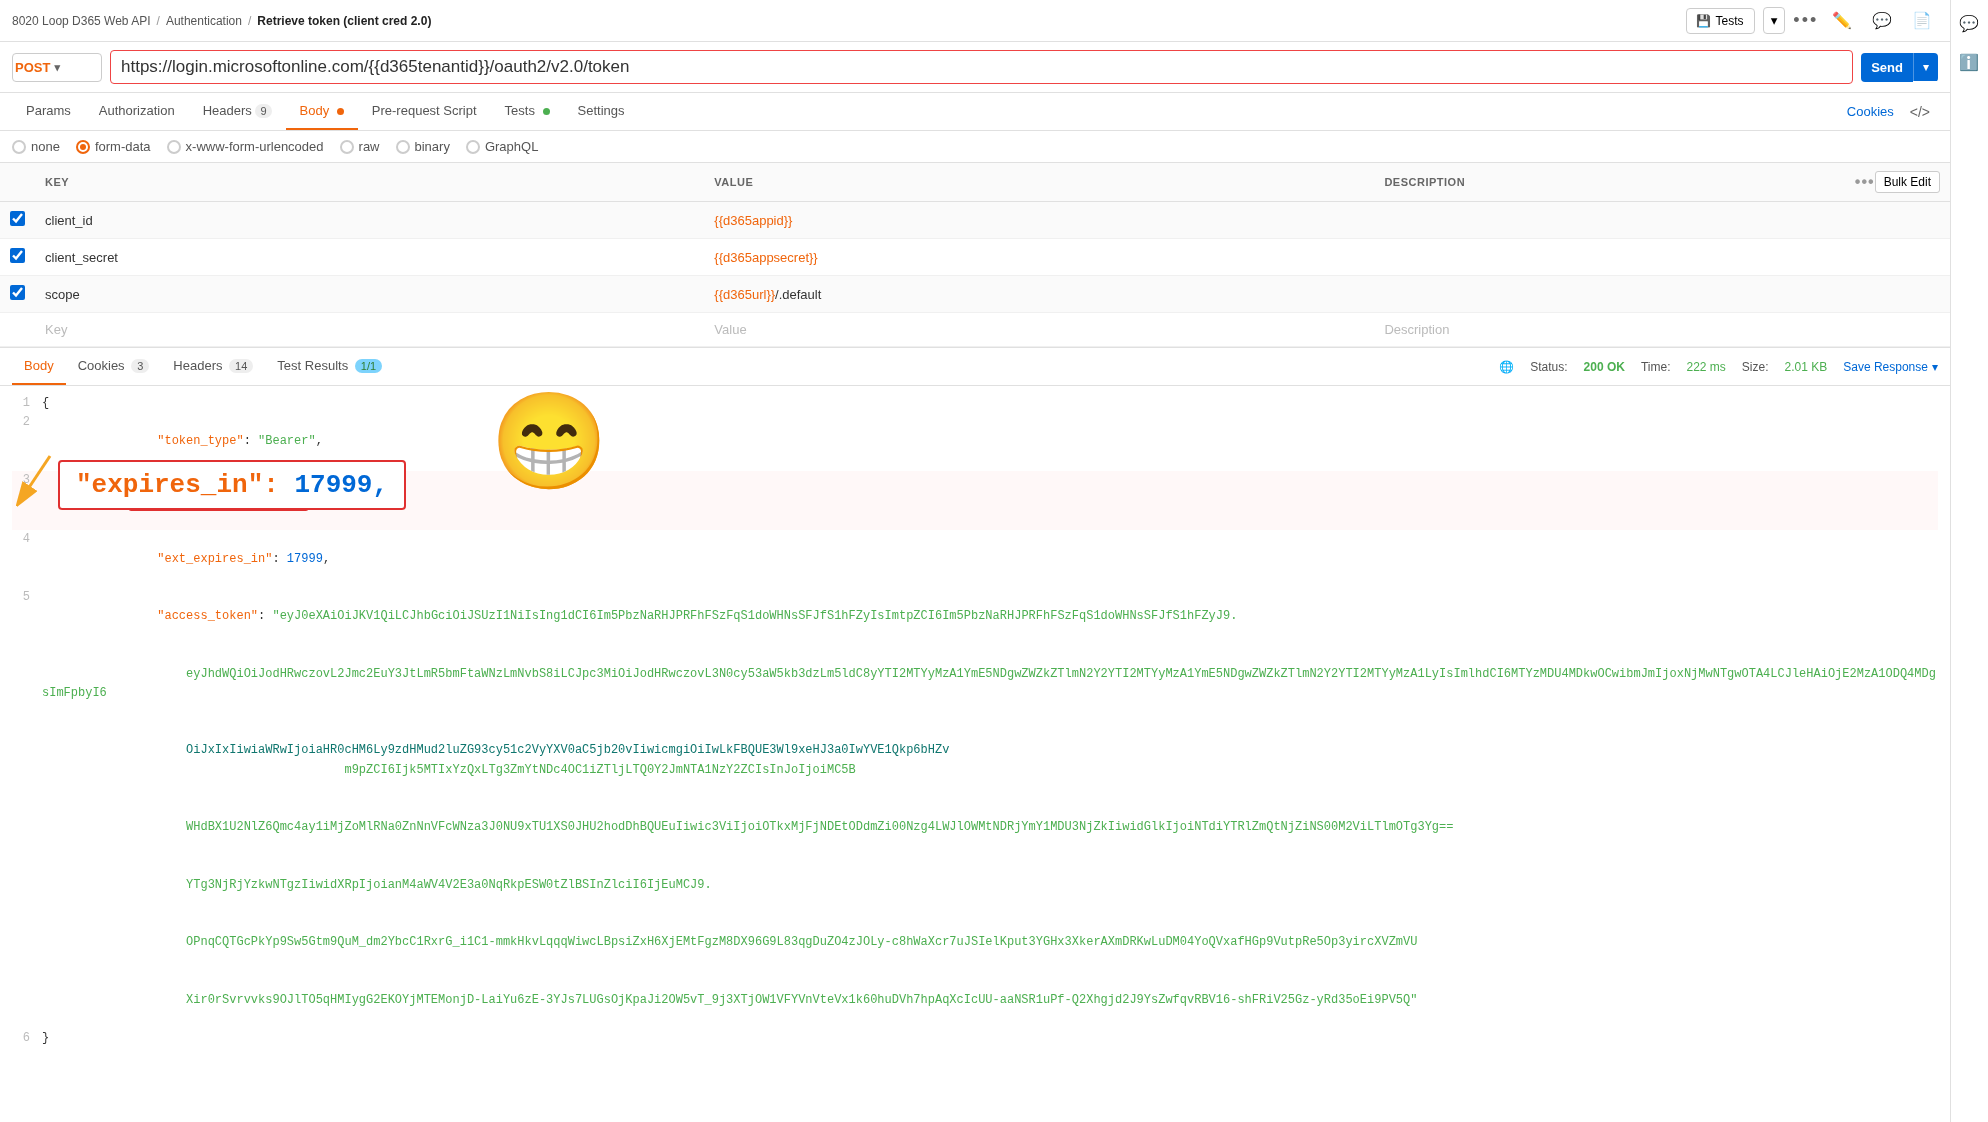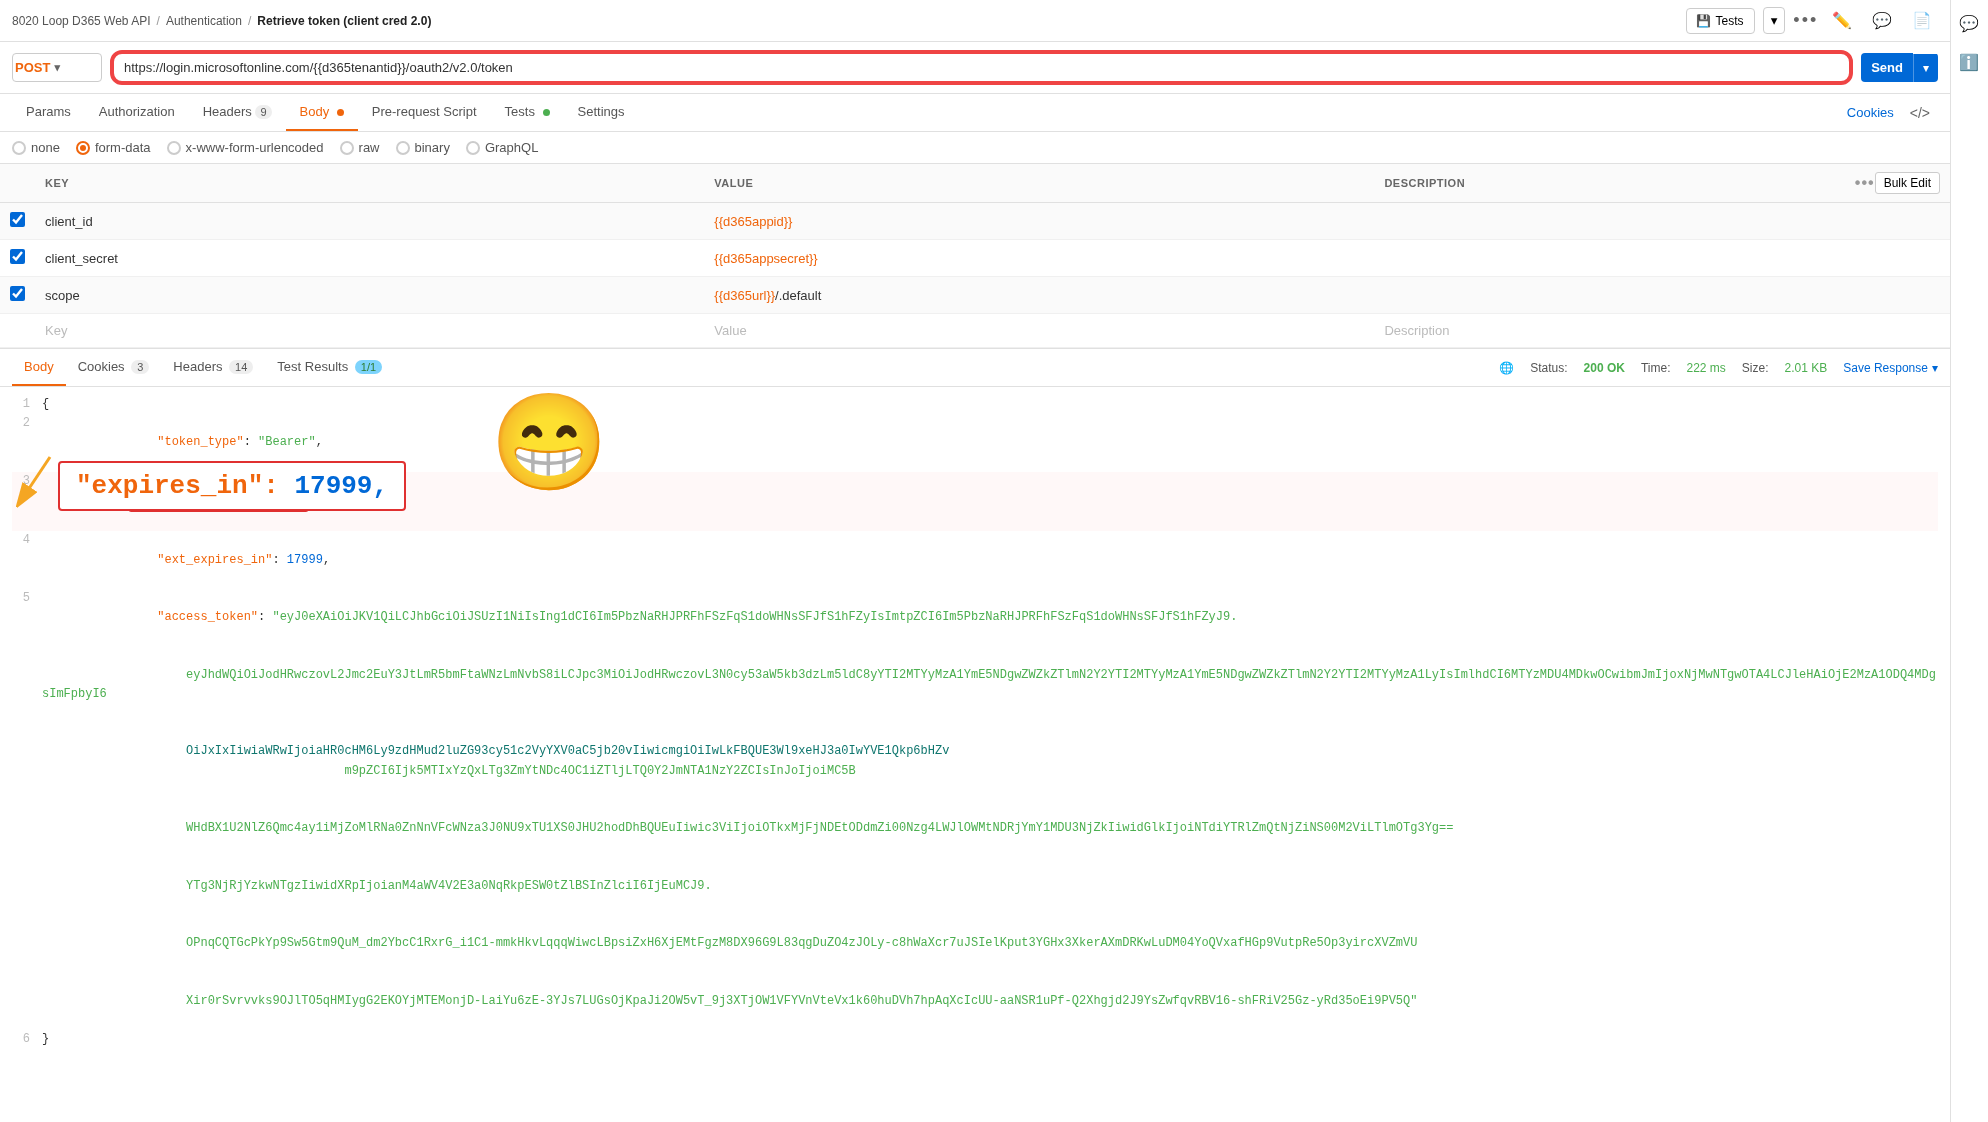--- a/index.html
+++ b/index.html
@@ -27,22 +27,22 @@
       display: flex; align-items: center; padding: 8px 12px; gap: 8px;
       border-bottom: 1px solid #e0e0e0; background: #fff;
     }
     .method-select {
       display: flex; align-items: center; gap: 4px;
       border: 1px solid #ccc; padding: 6px 2px; border-radius: 4px;
       cursor: pointer; font-size: 13px; font-weight: 600; color: #f0650c; min-width: 90px;
     }
     .method-select .arrow { color: #666; font-size: 11px; }
     .url-input {
-      flex: 1; border: 4px solid #ef4444; padding: 6px 10px; border-radius: 12px;
-      font-size: 13px; color: #333; outline: none;
+      flex: 1; border: 1px solid #ef4444; padding: 6px 10px; border-radius: 4px;
+      font-size: 17px; color: #333; outline: none;
     }
     .send-btn {
       display: flex; align-items: center; border-radius: 4px; overflow: hidden; cursor: pointer;
     }
     .send-main { background: #0068d6; color: #fff; padding: 7px 10px; border: none; font-size: 13px; font-weight: 600; cursor: pointer; }
     .send-arrow { background: #0068d6; color: #fff; padding: 7px 9px; border: none; border-left: 1px solid rgba(255,255,255,0.3); cursor: pointer; font-size: 12px; }
 
     
     .tabs-row {
       display: flex; align-items: center; padding: 0 12px;

